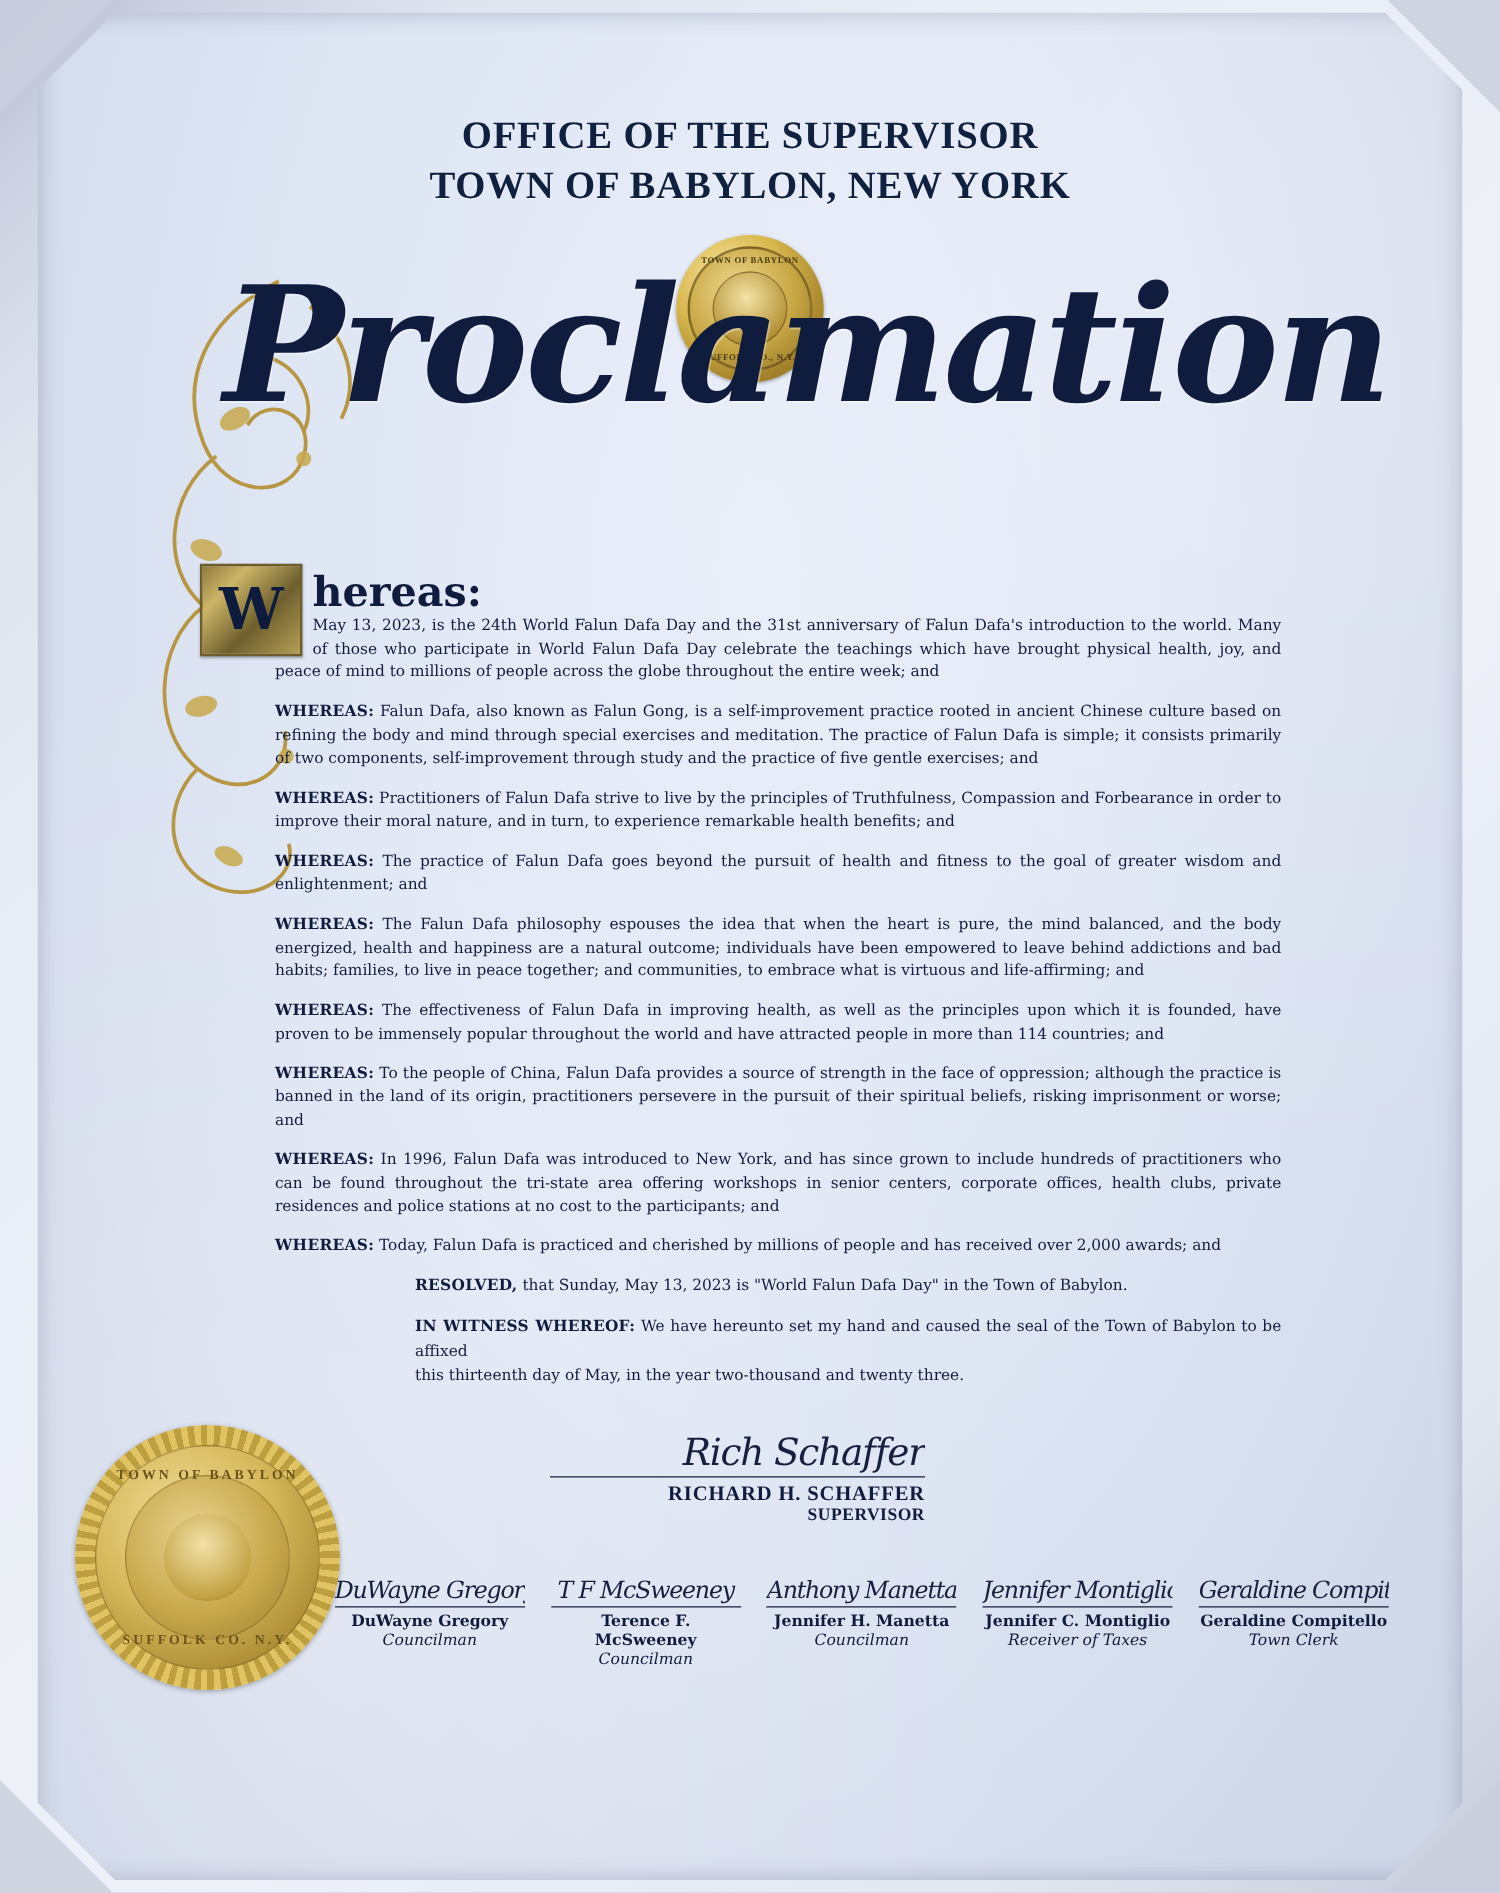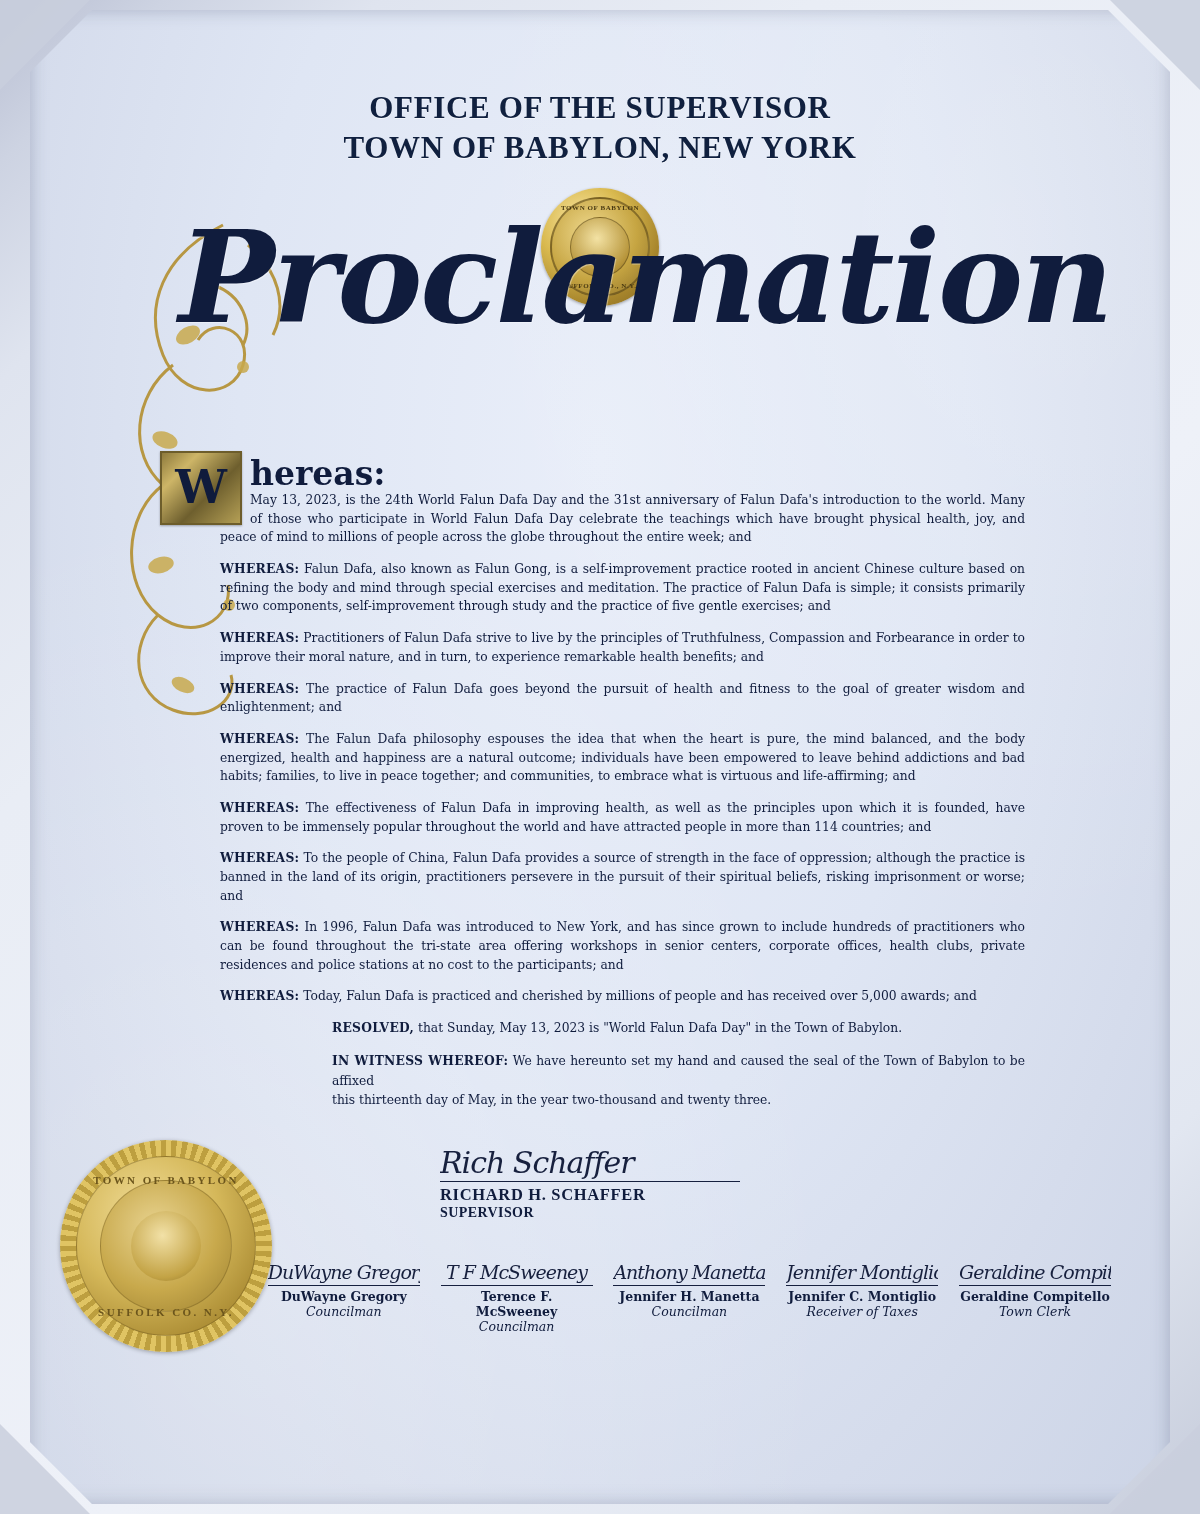--- a/index.html
+++ b/index.html
@@ -194,21 +194,21 @@
   .resolved-p, .witness-p {
     padding-left: 112px;
     margin-bottom: 13px;
   }
   .witness-p { line-height: 1.6; }
 
   
   .sig-main {
     margin: 34px auto 16px auto;
     width: 300px;
-    text-align: left;
+    text-align: right;
     position: relative;
     left: -10px;
   }
   .sig-script {
     font-family: "DejaVu Serif", serif;
     font-style: italic;
     font-size: 30px;
     color: #17203e;
     height: 36px;
     line-height: 36px;
@@ -383,21 +383,21 @@
           <span class="first-body">May 13, 2023, is the 24th World Falun Dafa Day and the 31st anniversary of Falun Dafa's introduction to the world. Many of those who participate in World Falun Dafa Day celebrate the teachings which have brought physical health, joy, and peace of mind to millions of people across the globe throughout the entire week; and</span>
         </p>
 
         <p><span class="kw">WHEREAS:</span> <span>Falun Dafa, also known as Falun Gong, is a self-improvement practice rooted in ancient Chinese culture based on refining the body and mind through special exercises and meditation. The practice of Falun Dafa is simple; it consists primarily of two components, self-improvement through study and the practice of five gentle exercises; and</span></p>
         <p><span class="kw">WHEREAS:</span> <span>Practitioners of Falun Dafa strive to live by the principles of Truthfulness, Compassion and Forbearance in order to improve their moral nature, and in turn, to experience remarkable health benefits; and</span></p>
         <p><span class="kw">WHEREAS:</span> <span>The practice of Falun Dafa goes beyond the pursuit of health and fitness to the goal of greater wisdom and enlightenment; and</span></p>
         <p><span class="kw">WHEREAS:</span> <span>The Falun Dafa philosophy espouses the idea that when the heart is pure, the mind balanced, and the body energized, health and happiness are a natural outcome; individuals have been empowered to leave behind addictions and bad habits; families, to live in peace together; and communities, to embrace what is virtuous and life-affirming; and</span></p>
         <p><span class="kw">WHEREAS:</span> <span>The effectiveness of Falun Dafa in improving health, as well as the principles upon which it is founded, have proven to be immensely popular throughout the world and have attracted people in more than 114 countries; and</span></p>
         <p><span class="kw">WHEREAS:</span> <span>To the people of China, Falun Dafa provides a source of strength in the face of oppression; although the practice is banned in the land of its origin, practitioners persevere in the pursuit of their spiritual beliefs, risking imprisonment or worse; and</span></p>
         <p><span class="kw">WHEREAS:</span> <span>In 1996, Falun Dafa was introduced to New York, and has since grown to include hundreds of practitioners who can be found throughout the tri-state area offering workshops in senior centers, corporate offices, health clubs, private residences and police stations at no cost to the participants; and</span></p>
-        <p><span class="kw">WHEREAS:</span> <span>Today, Falun Dafa is practiced and cherished by millions of people and has received over 5,000 awards; and</span></p>
+        <p><span class="kw">WHEREAS:</span> <span>Today, Falun Dafa is practiced and cherished by millions of people and has received over 2,000 awards; and</span></p>
 
         <p class="resolved-p">
           <span class="kw">RESOLVED,</span>
           <span>that Sunday, May 13, 2023 is "World Falun Dafa Day" in the Town of Babylon.</span>
         </p>
 
         <p class="witness-p">
           <span class="kw">IN WITNESS WHEREOF:</span>
           <span>We have hereunto set my hand and caused the seal of the Town of Babylon to be affixed</span><br>
           <span>this thirteenth day of May, in the year two-thousand and twenty three.</span>

